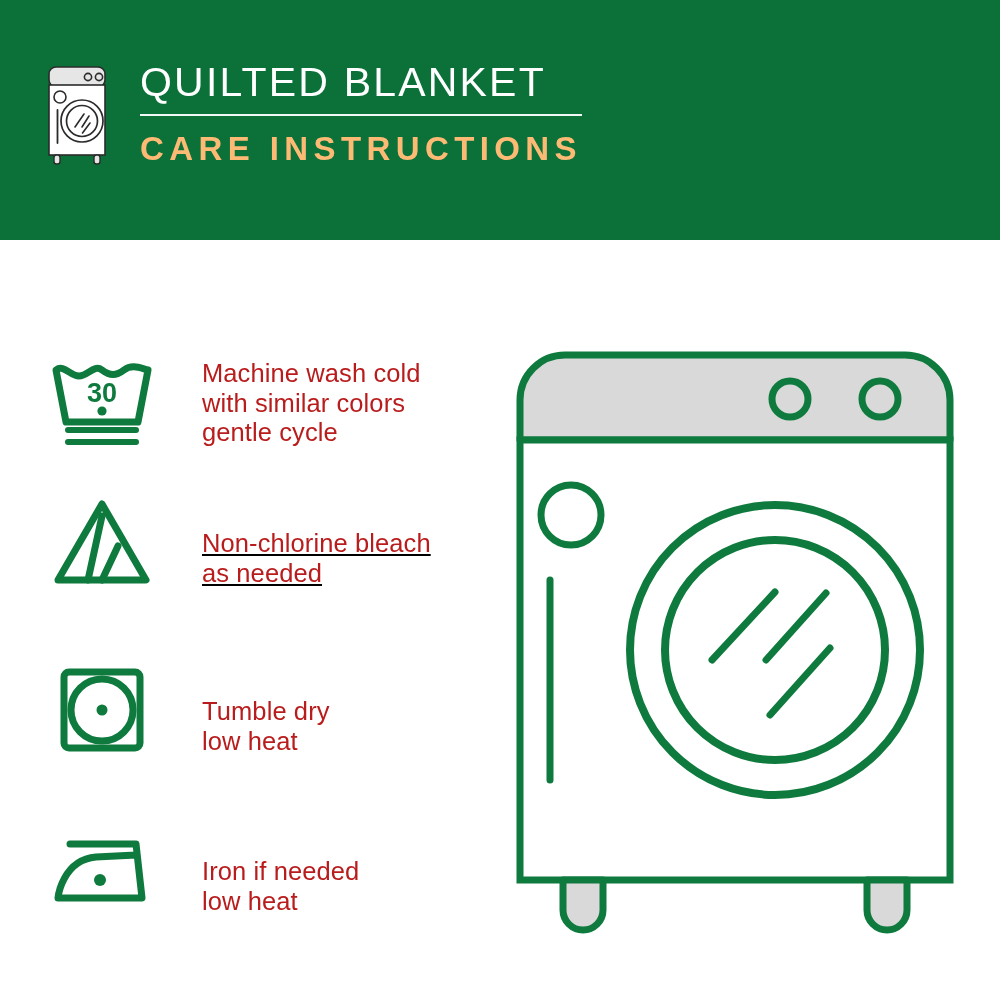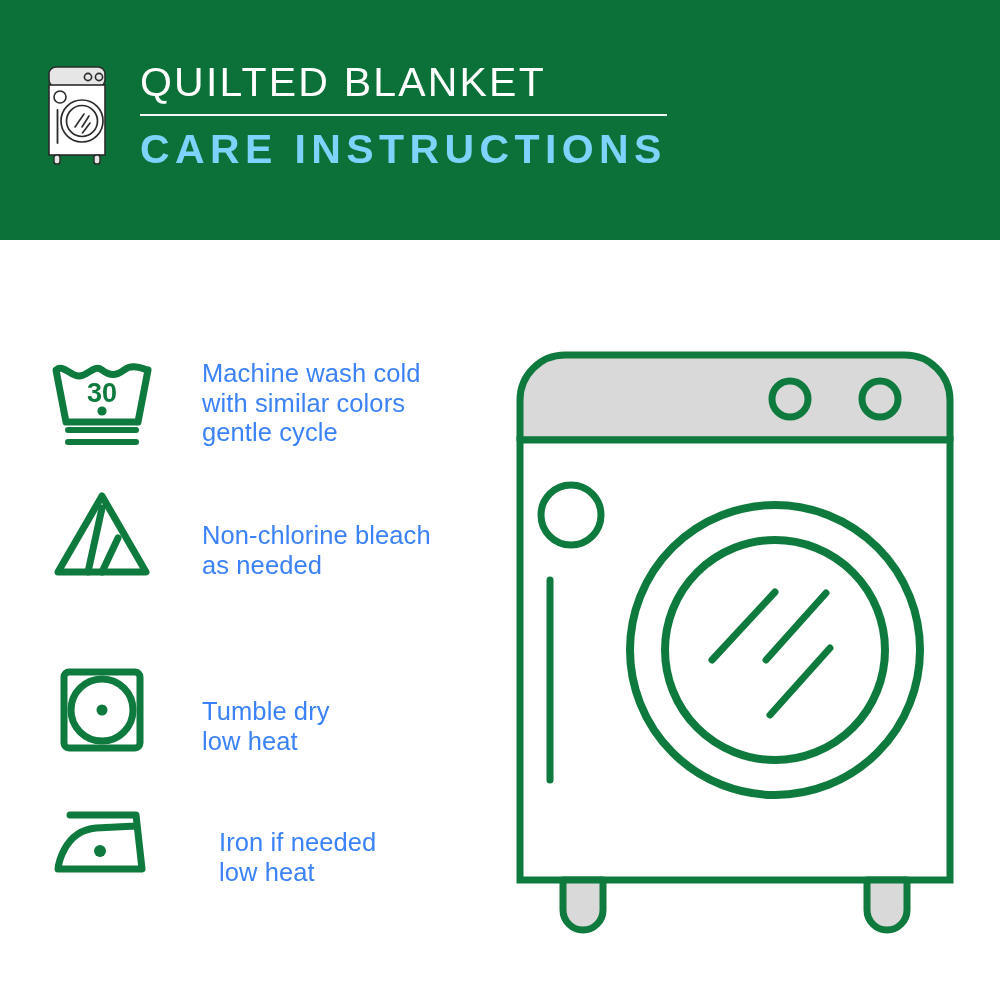--- a/index.html
+++ b/index.html
@@ -66,22 +66,22 @@
 
   .title-divider {
     height: 2px;
     background: #ffffff;
     margin: 7px 0 9px 0;
     width: 100%;
     opacity: 0.95;
   }
 
   .title-line2 {
-    color: #7dd3fc;
-    font-size: 41px;
+    color: #fdba74;
+    font-size: 33px;
     line-height: 48px;
     font-weight: 600;
     letter-spacing: 5.4px;
     white-space: nowrap;
     font-family: "Liberation Sans", sans-serif;
   }
 
   
   .care-list {
     position: absolute;
@@ -92,35 +92,35 @@
   }
 
   .care-row {
     position: absolute;
     display: flex;
     align-items: flex-end;
     left: 50px;
   }
 
   .care-row.r0 { top: 112px; }
-  .care-row.r1 { top: 248px; }
+  .care-row.r1 { top: 256px; text-decoration: underline; }
   .care-row.r2 { top: 424px; }
-  .care-row.r3 { top: 555px; gap: 17px; }
+  .care-row.r3 { top: 584px; }
 
   .symbol-wrap {
     width: 104px;
     flex: 0 0 auto;
     display: flex;
     align-items: center;
     justify-content: center;
   }
 
   .care-text {
     margin-left: 48px;
-    color: #3b82f6;
+    color: #b91c1c;
     font-size: 25.5px;
     line-height: 29.5px;
     font-weight: 400;
     font-family: "Liberation Sans", sans-serif;
     white-space: pre-line;
     letter-spacing: 0.1px;
   }
 
   .care-row.r0 .care-text { margin-top: 7px; }
   .care-row.r1 .care-text { margin-top: 26px; }

